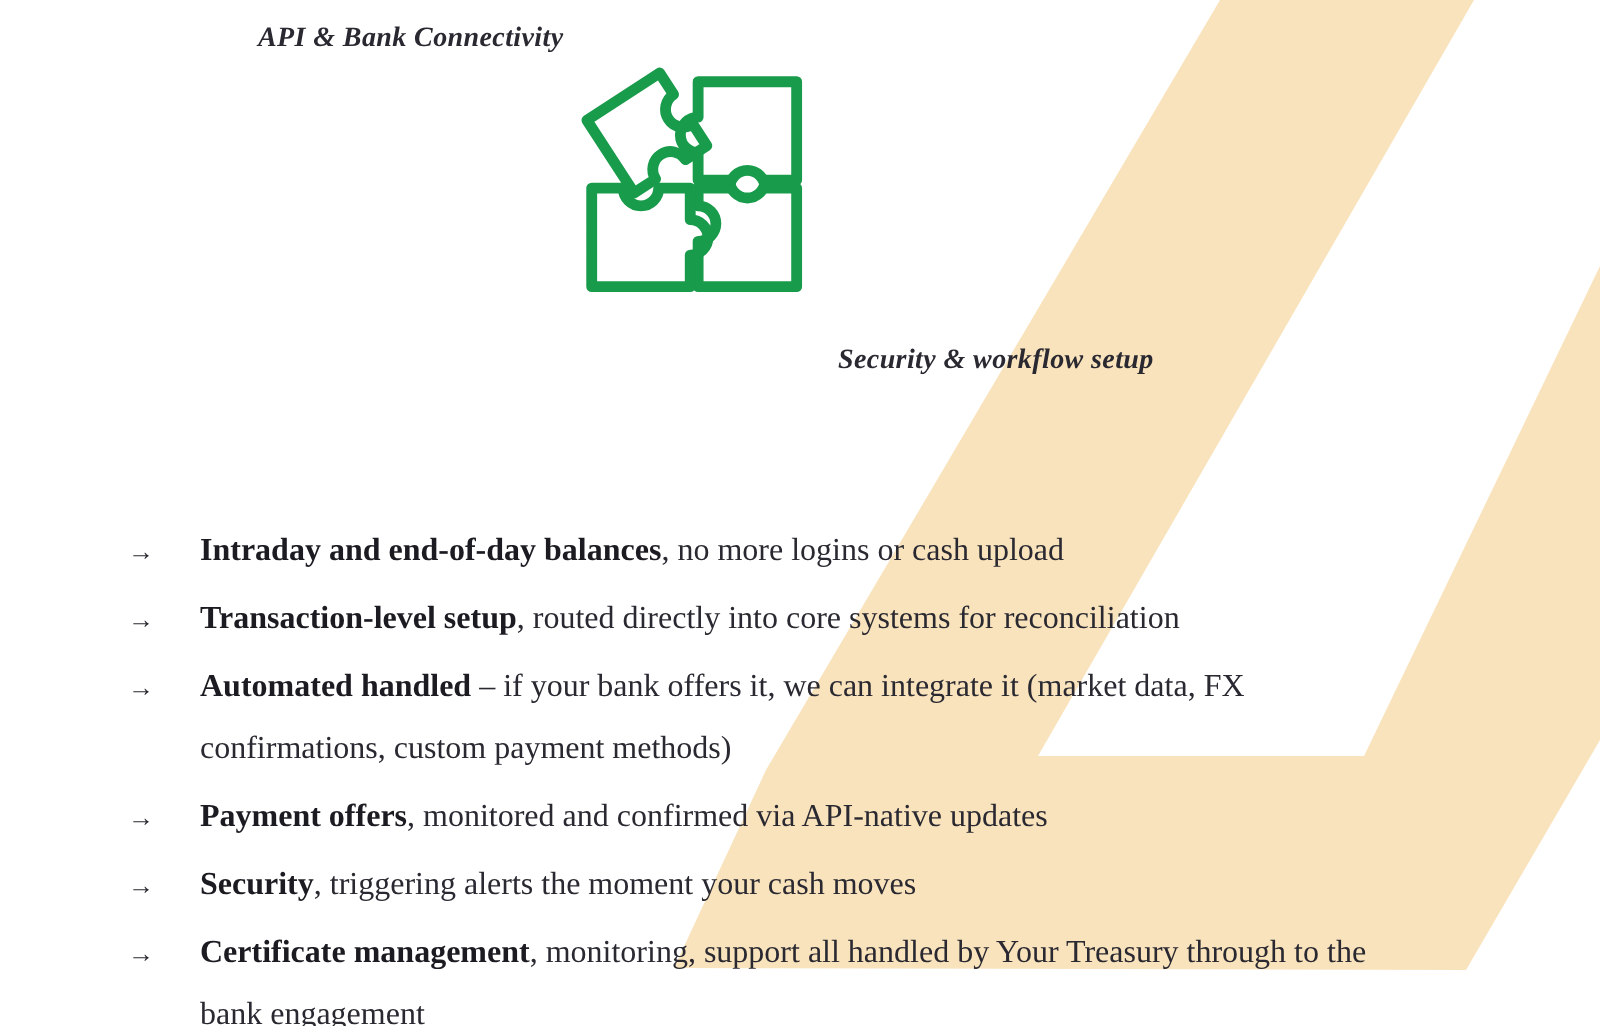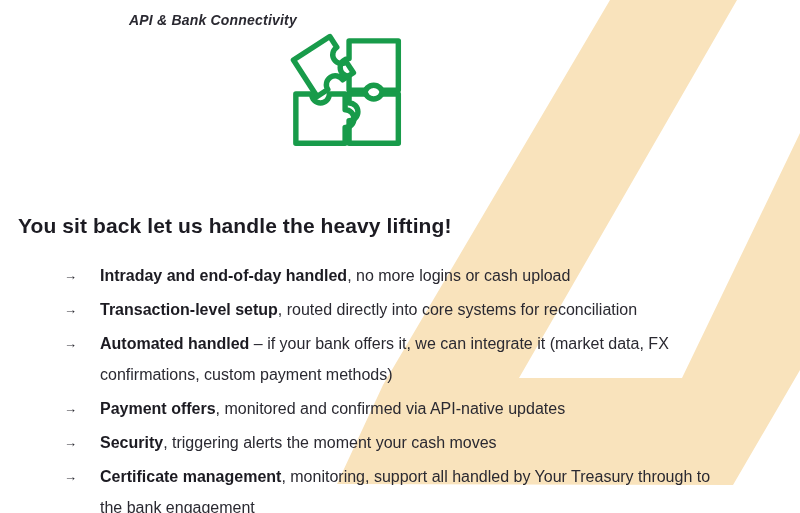--- a/index.html
+++ b/index.html
@@ -16,21 +16,21 @@
     background:#ffffff;
     overflow:hidden;
     font-family:"Liberation Sans",sans-serif;
     color:var(--text_dark);
   }
   .bg-shape{
     position:absolute;left:0;top:0;width:800px;height:513px;
     z-index:0;
   }
   .bg-shape polygon{fill:var(--brand_yellow);}
-  .content{position:relative;z-index:1;width:712px;height:513px;}
+  .content{position:relative;z-index:1;width:712px;height:513px;font-family:Liberation Serif, serif;}
 
   .diagram-label{
     position:absolute;
     font-size:14px;
     font-style:italic;
     font-weight:600;
     letter-spacing:.2px;
     color:var(--text_dark);
     white-space:nowrap;
   }
@@ -85,40 +85,40 @@
 </head>
 <body>
 
 <svg class="bg-shape" viewBox="0 0 800 513" preserveAspectRatio="none" aria-hidden="true">
   <polygon points="610,0 737,0 519,378 682,378 800,133 800,370 733,485 337,484 383,385"></polygon>
 </svg>
 
 <div class="content">
 
   <div class="diagram-label" id="label-top-left">API &amp; Bank Connectivity</div>
+  <div class="diagram-label" id="label-bottom-right">Security &amp; workflow setup</div>
 
   <svg class="puzzle" width="134" height="140" viewBox="0 0 136 140" aria-hidden="true">
 
     <g transform="translate(16,16) rotate(-33 22 22)">
       <path d="M 0,0 H 44 V 13 a 9,9 0 1 0 0,18 V 44 H 31 a 9,9 0 1 0 -18,0 H 0 Z"></path>
     </g>
 
     <path d="M 64,12 H 114 V 62 H 98 a 9,9 0 1 1 -18,0 H 64 V 48 a 9,9 0 1 1 0,-18 Z"></path>
 
     <path d="M 64,66 H 80 a 9,9 0 1 1 18,0 H 114 V 116 H 64 V 93 a 9,9 0 1 0 0,-18 Z"></path>
 
     <path d="M 10,66 H 26 a 9,9 0 1 0 18,0 H 60 V 82 a 9,9 0 1 1 0,18 V 116 H 10 Z"></path>
   </svg>
 
-  <h1 class="page-heading">You sit back let us handle the heavy lifting!</h1>
 
   <ul class="bullet-list">
     <li>
       <span class="bullet-marker">→</span>
-      <span class="bullet-text"><b>Intraday and end-of-day handled</b><span>, no more logins or cash upload</span></span>
+      <span class="bullet-text"><b>Intraday and end-of-day balances</b><span>, no more logins or cash upload</span></span>
     </li>
     <li>
       <span class="bullet-marker">→</span>
       <span class="bullet-text"><b>Transaction-level setup</b><span>, routed directly into core systems for reconciliation</span></span>
     </li>
     <li>
       <span class="bullet-marker">→</span>
       <span class="bullet-text"><b>Automated handled</b><span> – if your bank offers it, we can integrate it (market data, FX confirmations, custom payment methods)</span></span>
     </li>
     <li>

